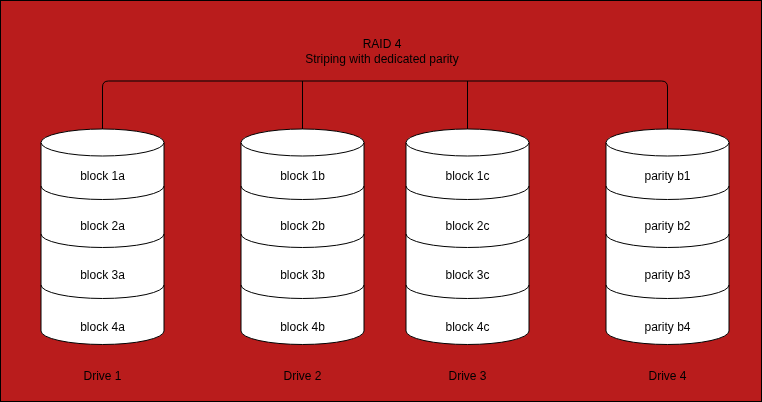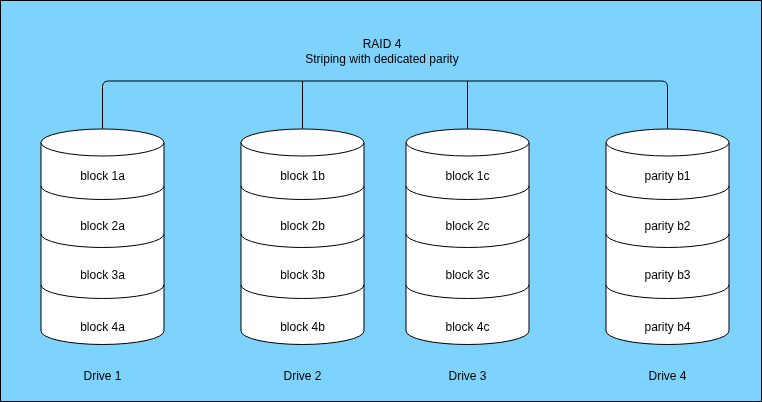--- a/index.html
+++ b/index.html
@@ -6,21 +6,21 @@
     margin: 0;
     padding: 0;
     background: #ffffff;
   }
   .canvas {
     position: relative;
     width: 762px;
     height: 402px;
     box-sizing: border-box;
     border: 1px solid #000000;
-    background: #7dd3fc;
+    background: #b91c1c;
     overflow: hidden;
   }
   svg {
     display: block;
   }
   .shape {
     fill: #ffffff;
     stroke: #000000;
     stroke-width: 1;
   }

